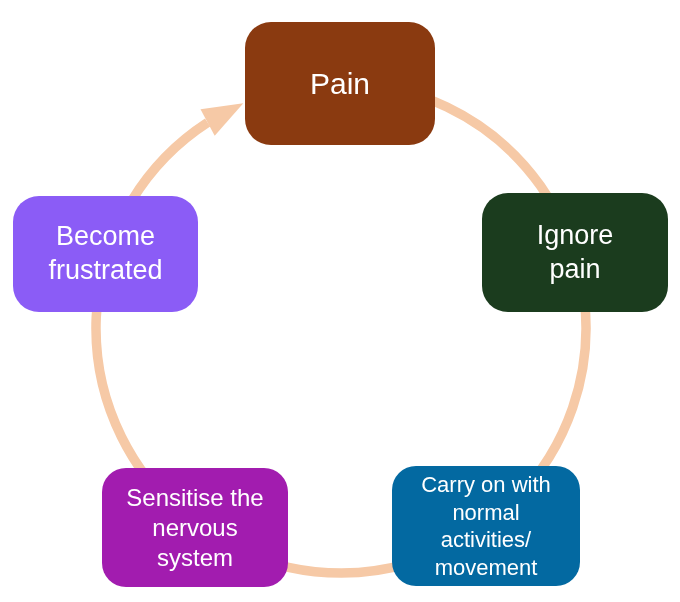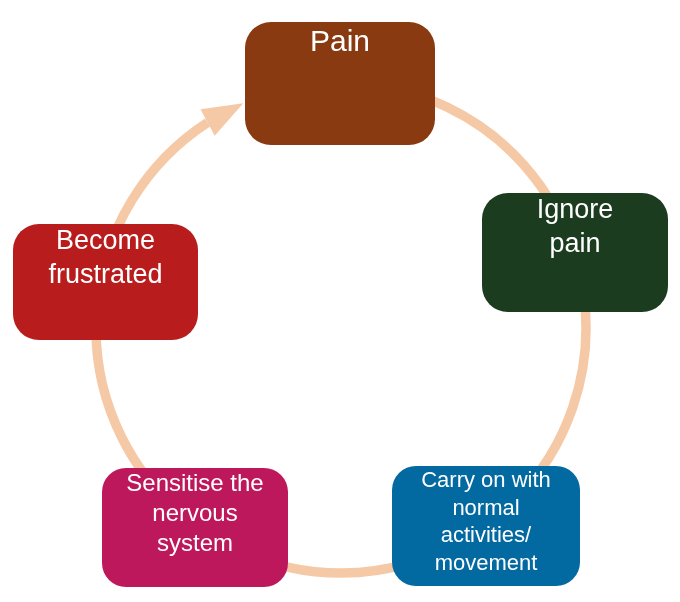--- a/index.html
+++ b/index.html
@@ -12,20 +12,21 @@
     font-family: "Liberation Sans", sans-serif;
   }
   .ring {
     position: absolute;
     left: 0;
     top: 0;
   }
   .node {
     position: absolute;
     display: flex;
+    align-items: center;
     justify-content: center;
     text-align: center;
     line-height: 1.25;
     box-sizing: border-box;
   }
   .node .label {
     white-space: pre-line;
   }
   .n-pain      { left: 245px; top:  22px; width: 190px; height: 123px; border-radius: 26px; font-size: 30px; }
   .n-ignore    { left: 482px; top: 193px; width: 186px; height: 119px; border-radius: 26px; font-size: 27px; }
@@ -52,24 +53,24 @@
 pain</span>
   </div>
 
   <div class="node n-carry" style="background: #0369a1;">
     <span class="label">Carry on with
 normal
 activities/
 movement</span>
   </div>
 
-  <div class="node n-sensitise" style="background: #be185d;">
+  <div class="node n-sensitise" style="background: #a21caf;">
     <span class="label">Sensitise the
 nervous
 system</span>
   </div>
 
-  <div class="node n-become" style="background: #b91c1c; margin-top: 28px;">
+  <div class="node n-become" style="background: #8b5cf6;">
     <span class="label">Become
 frustrated</span>
   </div>
 
 </div>
 
 </body></html>

